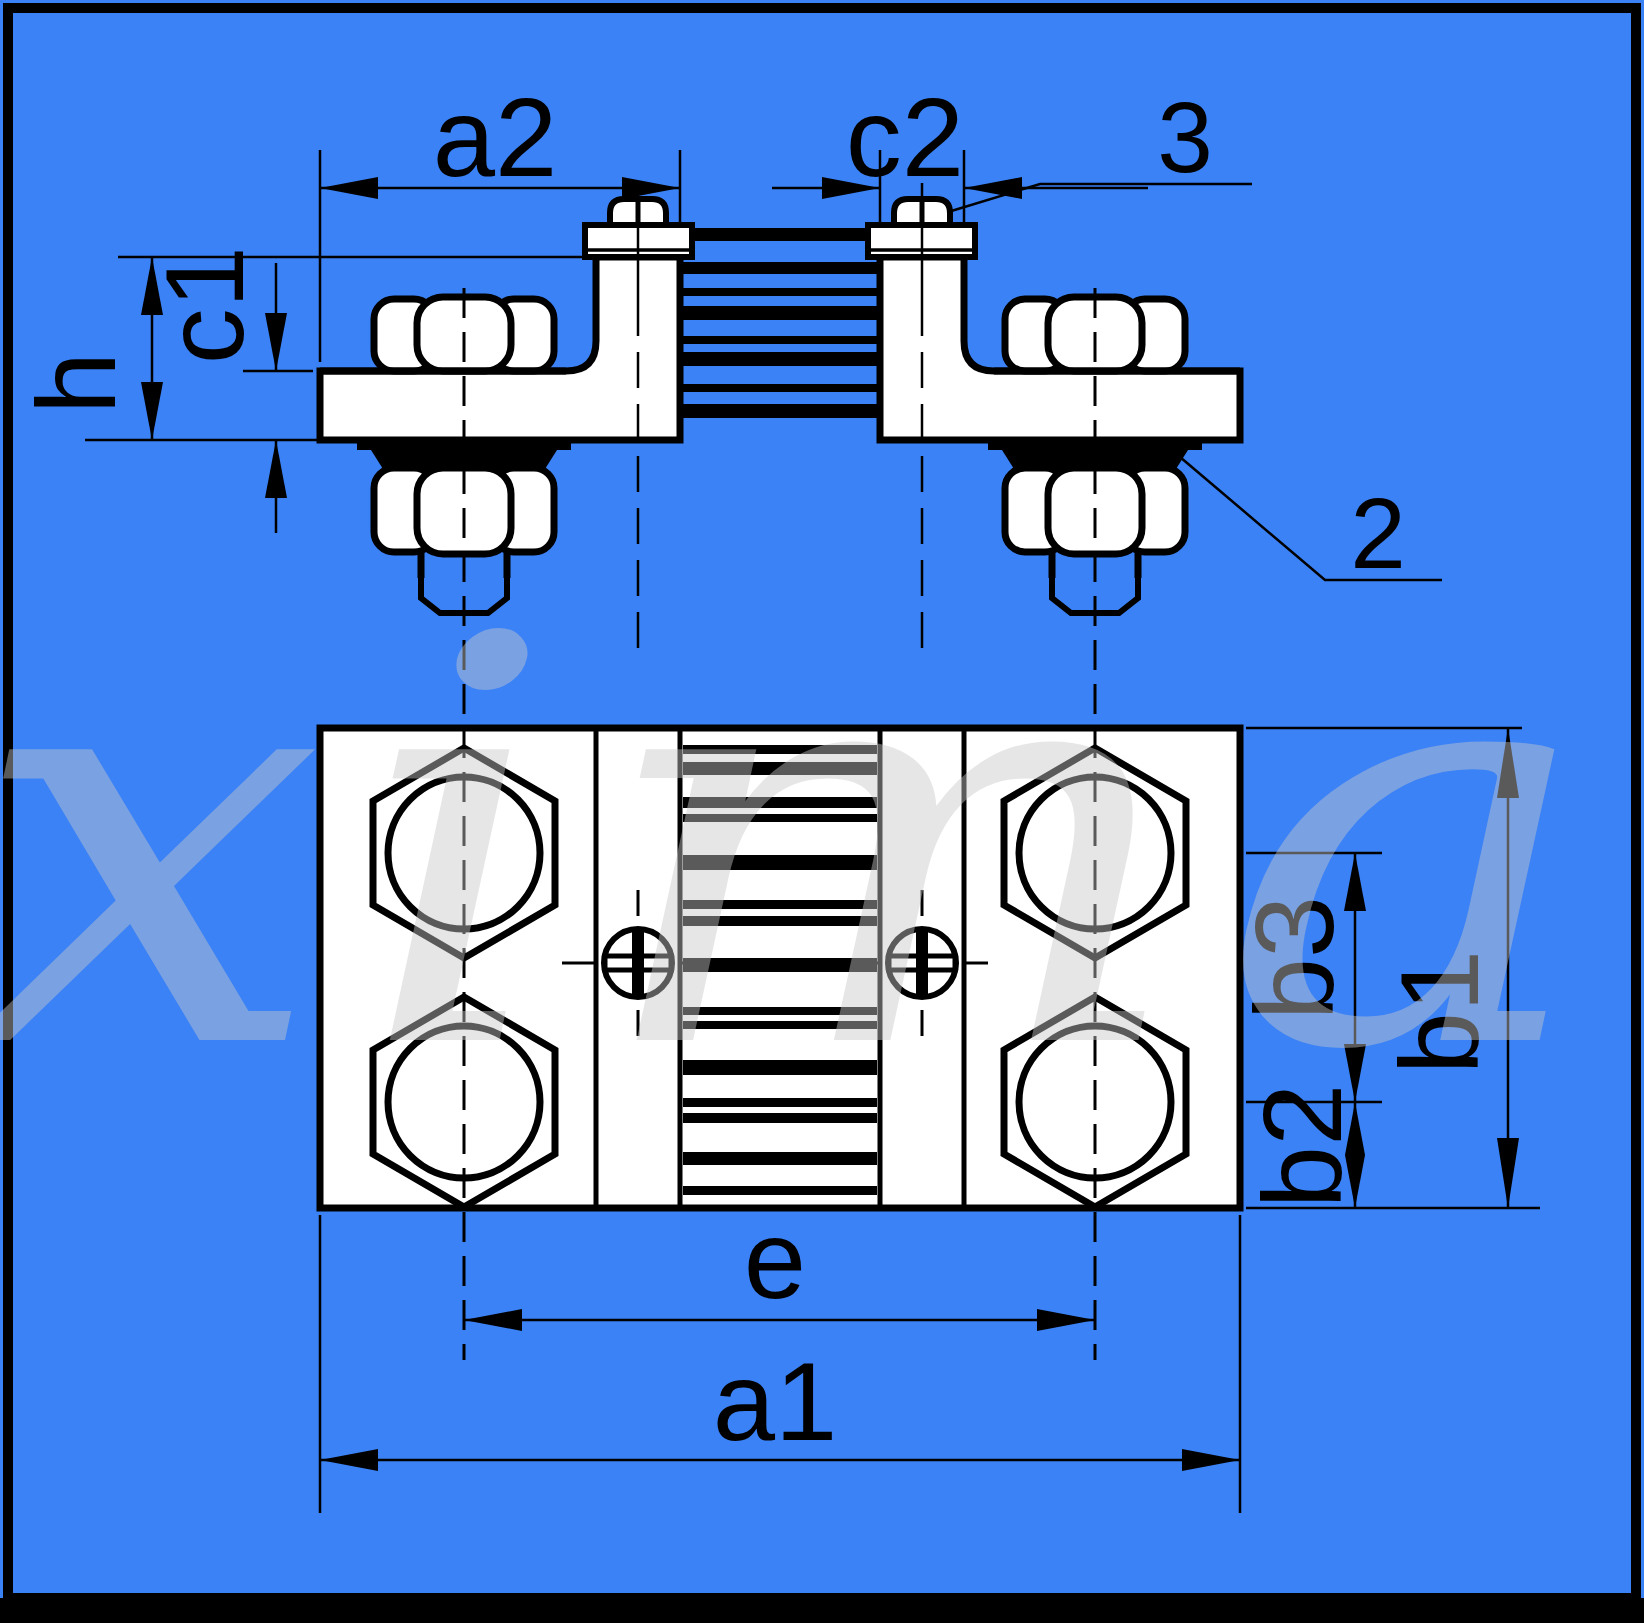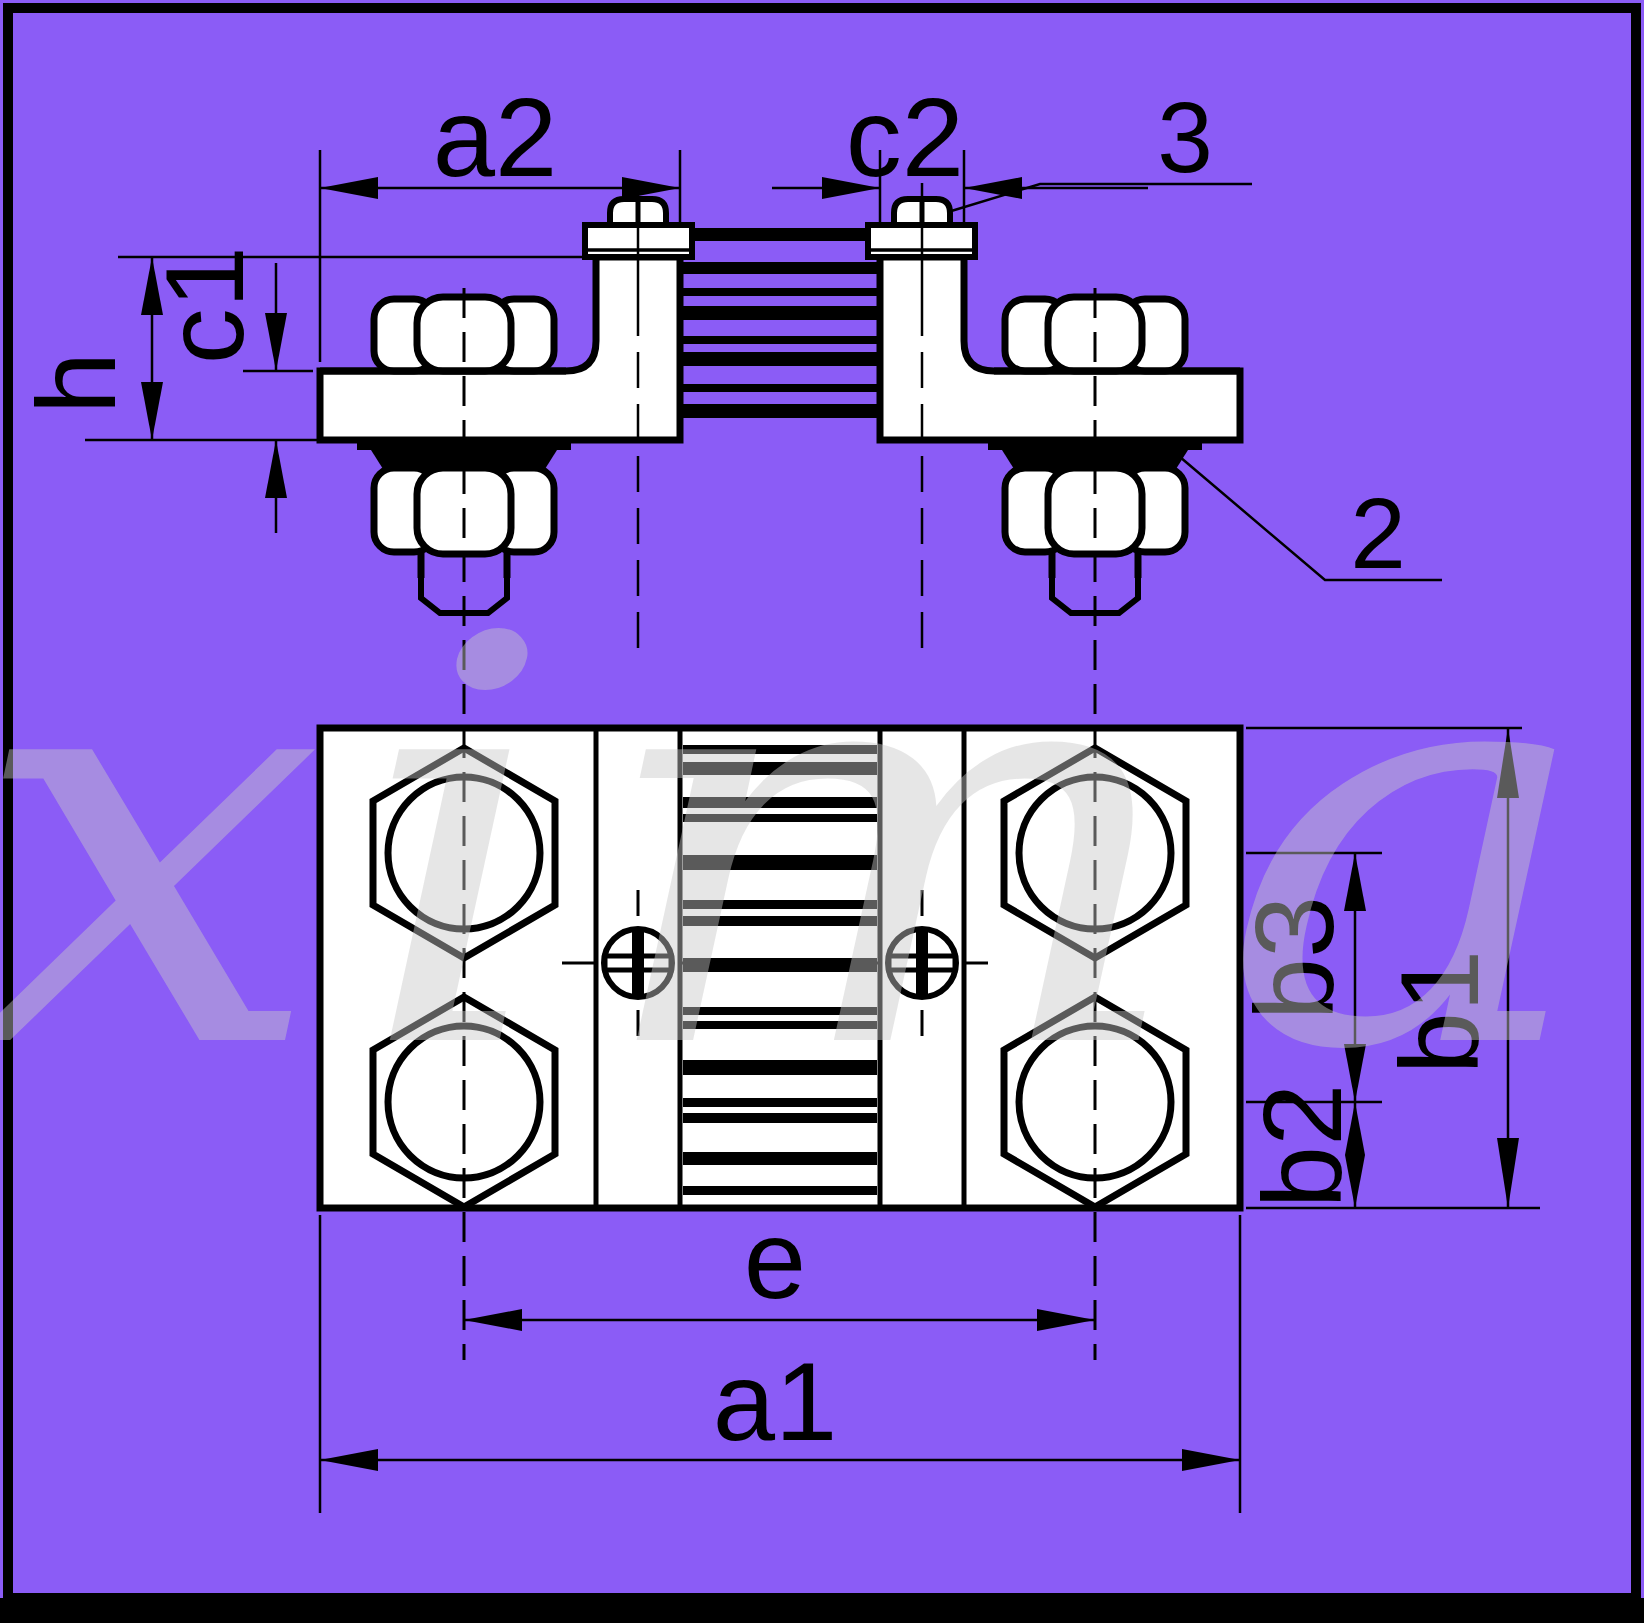--- a/index.html
+++ b/index.html
@@ -1,16 +1,16 @@
 <!DOCTYPE html>
 <html><head>
 <meta charset="utf-8">
 <style>
   html,body{margin:0;padding:0;background:#ffffff;}
-  .page{position:relative;width:1644px;height:1623px;background:#8b5cf6;overflow:hidden;
+  .page{position:relative;width:1644px;height:1623px;background:#3b82f6;overflow:hidden;
         font-family:"Liberation Sans","DejaVu Sans",sans-serif;}
   svg{position:absolute;left:0;top:0;}
   text{font-family:"Liberation Sans","DejaVu Sans",sans-serif;fill:#000000;}
   .dimlabel{font-size:112px;}
   .callout{font-size:100px;}
   .thin{stroke:#000;stroke-width:2.5;fill:none;}
   .med{stroke:#000;stroke-width:5;fill:none;}
   .thick{stroke:#000;stroke-width:7;fill:#fff;}
   .thickline{stroke:#000;stroke-width:7;fill:none;}
   .arrow{fill:#000;stroke:none;}

